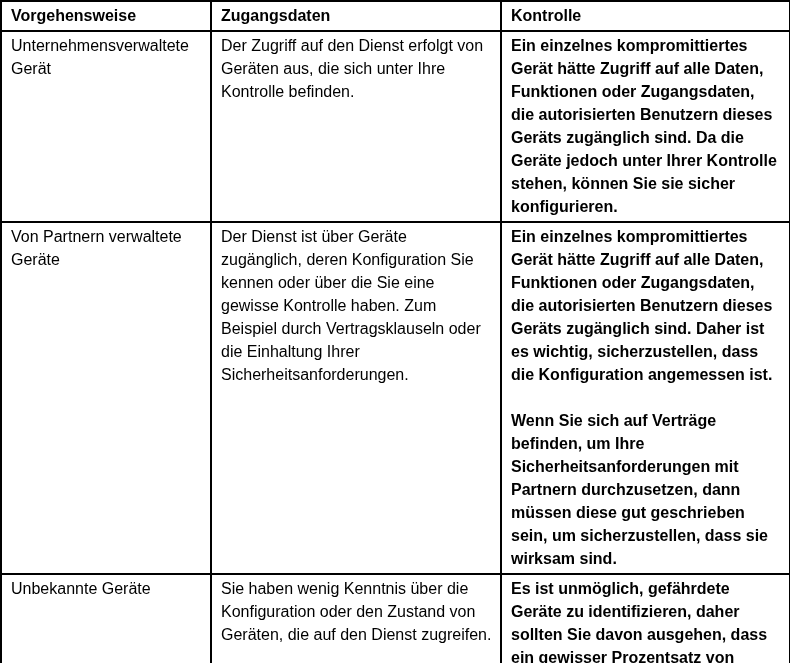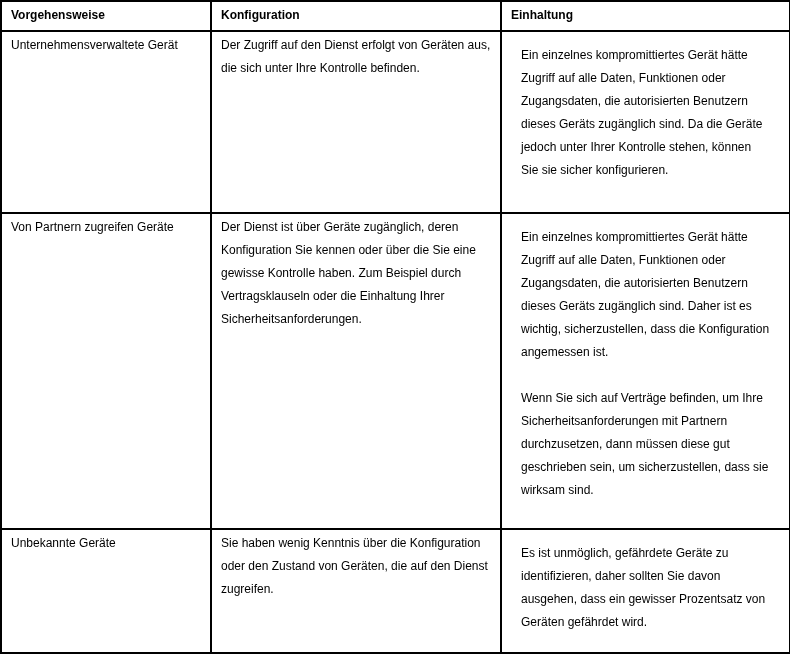--- a/index.html
+++ b/index.html
@@ -18,65 +18,66 @@
     table-layout: fixed;
     width: 789px;
     margin: 0;
   }
   table.doc-table th,
   table.doc-table td {
     border: 2px solid #000000;
     vertical-align: top;
     text-align: left;
     padding: 2px 8px 3px 9px;
-    font-size: 12px;
+    font-size: 16px;
     line-height: 23px;
     overflow: hidden;
   }
   table.doc-table th {
     font-weight: bold;
     height: 21px;
   }
   tr.row-1 { height: 182px; }
   tr.row-2 { height: 316px; }
   tr.row-3 { height: 124px; }
   td p {
-    margin: 10px;
+    margin: 0;
     padding: 0;
+    font-weight: bold;
   }
   td p + p {
     margin-top: 23px;
   }
 </style>
 </head>
 <body>
 
 <table class="doc-table">
   <colgroup>
     <col style="width:210px">
     <col style="width:290px">
     <col style="width:289px">
   </colgroup>
   <thead>
     <tr class="header-row">
       <th>Vorgehensweise</th>
-      <th>Konfiguration</th>
-      <th>Einhaltung</th>
+      <th>Zugangsdaten</th>
+      <th>Kontrolle</th>
     </tr>
   </thead>
   <tbody>
     <tr class="row-1">
       <td>Unternehmensverwaltete Gerät</td>
       <td>Der Zugriff auf den Dienst erfolgt von Geräten aus, die sich unter Ihre Kontrolle befinden.</td>
       <td>
         <p>Ein einzelnes kompromittiertes Gerät hätte Zugriff auf alle Daten, Funktionen oder Zugangsdaten, die autorisierten Benutzern dieses Geräts zugänglich sind. Da die Geräte jedoch unter Ihrer Kontrolle stehen, können Sie sie sicher konfigurieren.</p>
       </td>
     </tr>
     <tr class="row-2">
-      <td>Von Partnern zugreifen Geräte</td>
+      <td>Von Partnern verwaltete Geräte</td>
       <td>Der Dienst ist über Geräte zugänglich, deren Konfiguration Sie kennen oder über die Sie eine gewisse Kontrolle haben. Zum Beispiel durch Vertragsklauseln oder die Einhaltung Ihrer Sicherheitsanforderungen.</td>
       <td>
         <p>Ein einzelnes kompromittiertes Gerät hätte Zugriff auf alle Daten, Funktionen oder Zugangsdaten, die autorisierten Benutzern dieses Geräts zugänglich sind. Daher ist es wichtig, sicherzustellen, dass die Konfiguration angemessen ist.</p>
         <p>Wenn Sie sich auf Verträge befinden, um Ihre Sicherheitsanforderungen mit Partnern durchzusetzen, dann müssen diese gut geschrieben sein, um sicherzustellen, dass sie wirksam sind.</p>
       </td>
     </tr>
     <tr class="row-3">
       <td>Unbekannte Geräte</td>
       <td>Sie haben wenig Kenntnis über die Konfiguration oder den Zustand von Geräten, die auf den Dienst zugreifen.</td>
       <td>

